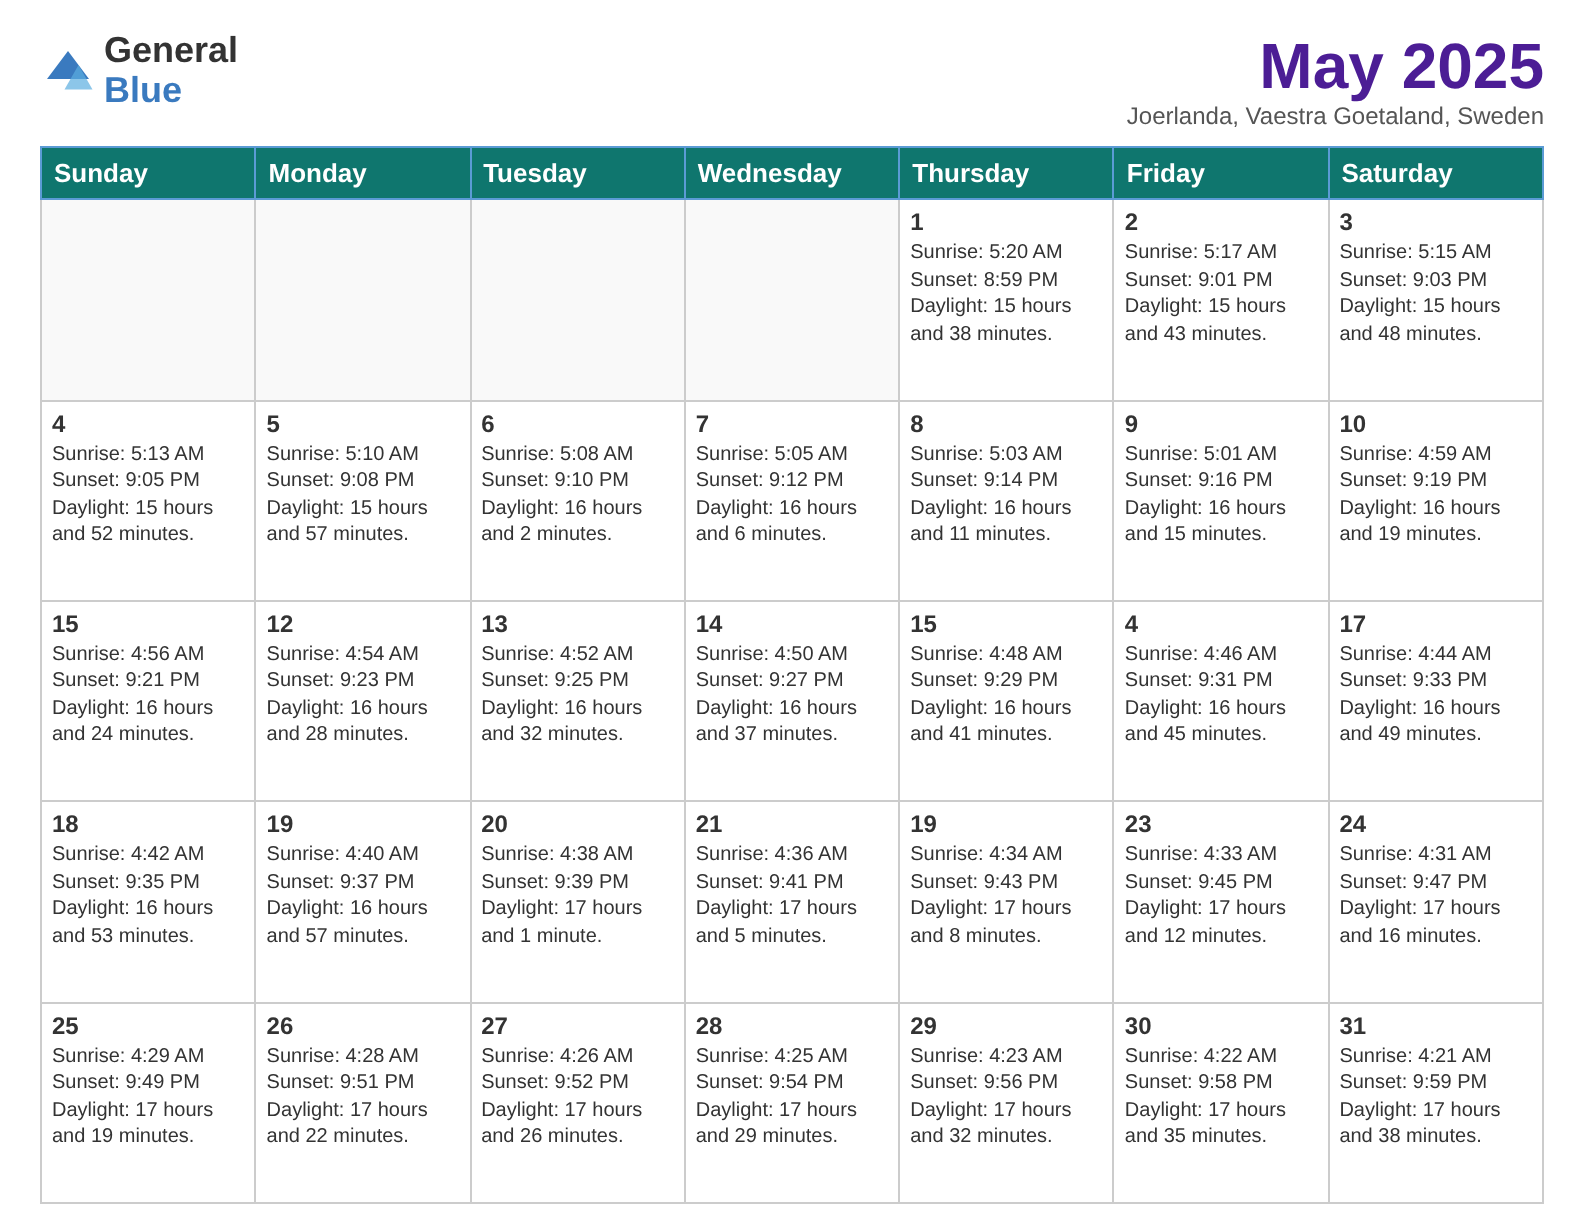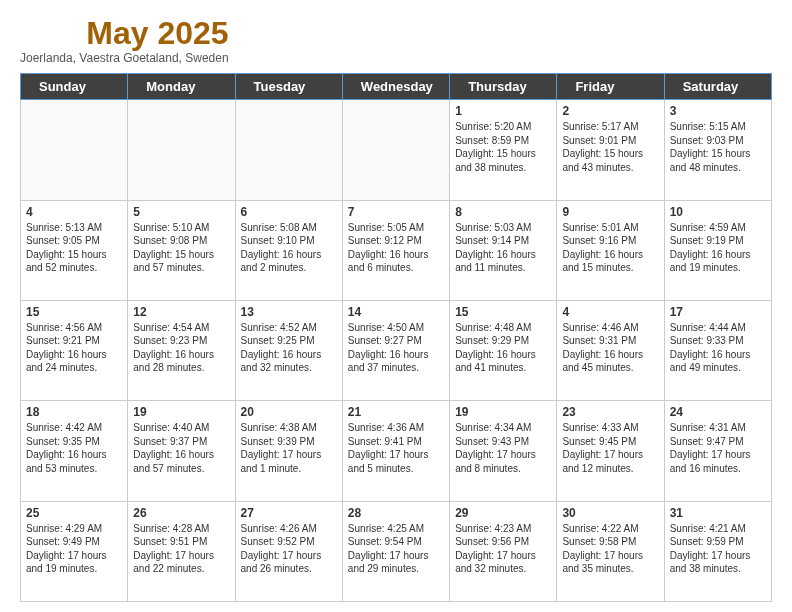--- a/index.html
+++ b/index.html
@@ -38,39 +38,39 @@
     .logo-icon {
       width: 28px;
       height: 28px;
     }
     .title-area {
       text-align: right;
     }
     .month-year {
       font-size: 32px;
       font-weight: bold;
-      color: #a16207;
+      color: #4c1d95;
       line-height: 1.1;
     }
     .location {
       font-size: 12px;
       color: #555;
     }
     .calendar {
       flex: 1;
       border: 1px solid #ccc;
       border-collapse: collapse;
       width: 100%;
       table-layout: fixed;
     }
     .calendar th {
-      background-color: #404040;
+      background-color: #0f766e;
       color: #fff;
       text-align: left;
-      padding: 5px 18px;
+      padding: 5px 6px;
       font-size: 13px;
       font-weight: bold;
       border: 1px solid #5b9bd5;
     }
     .calendar td {
       border: 1px solid #ccc;
       vertical-align: top;
       padding: 4px 5px;
       font-size: 10.5px;
       color: #333;
@@ -90,20 +90,30 @@
       font-size: 10px;
       line-height: 1.35;
       color: #333;
     }
   </style>
 </head>
 <body>
 
 <div class="page">
   <div class="header">
+    <div class="logo">
+      <svg class="logo-icon" viewBox="0 0 32 32" xmlns="http://www.w3.org/2000/svg">
+        <polygon points="16,4 28,20 4,20" fill="#3a7abf"></polygon>
+        <polygon points="22,12 30,26 14,26" fill="#5baee0" opacity="0.7"></polygon>
+      </svg>
+      <div class="logo-text">
+        <span class="logo-general">General</span><br>
+        <span class="logo-blue">Blue</span>
+      </div>
+    </div>
     <div class="title-area">
       <div class="month-year">May 2025</div>
       <div class="location">Joerlanda, Vaestra Goetaland, Sweden</div>
     </div>
   </div>
 
   <table class="calendar">
     <thead>
       <tr>
         <th>Sunday</th>

